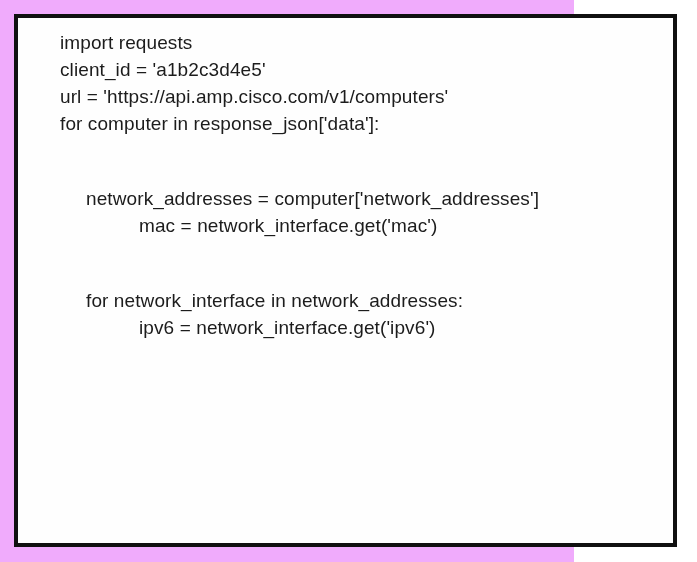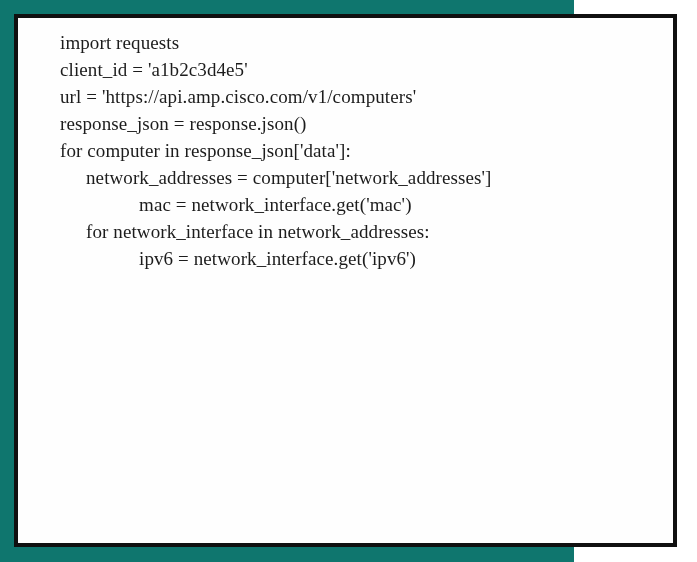--- a/index.html
+++ b/index.html
@@ -7,52 +7,50 @@
     width: 697px;
     height: 562px;
     background: #ffffff;
     font-family: "Liberation Sans", "DejaVu Sans", sans-serif;
     overflow: hidden;
   }
   .page {
     position: relative;
     width: 574px;
     height: 562px;
-    background: #0f766e;
-    font-family: Liberation Serif, serif;
+    background: #f0abfc;
   }
   .code-box {
     position: absolute;
     left: 14px;
     top: 14px;
     width: 663px;
     height: 533px;
     border: 4px solid #101010;
     background: #fefefe;
     padding: 11px 8px 8px 42px;
   }
   .code-line {
     font-size: 19px;
     line-height: 27px;
     color: #1c1c1c;
     white-space: pre;
     letter-spacing: 0.1px;
   }
   .gap { }
-  .ind1 { padding-left: 26px; }
+  .ind1 { padding-left: 26px; margin-top: 48px; }
   .ind2 { padding-left: 79px; }
 </style>
 </head>
 <body>
 
 <div class="page">
   <div class="code-box">
     <div class="code-line">import requests</div>
     <div class="code-line gap">client_id = 'a1b2c3d4e5'</div>
     <div class="code-line gap">url = 'https://api.amp.cisco.com/v1/computers'</div>
-    <div class="code-line gap">response_json = response.json()</div>
     <div class="code-line gap">for computer in response_json['data']:</div>
     <div class="code-line ind1">network_addresses = computer['network_addresses']</div>
     <div class="code-line ind2">mac = network_interface.get('mac')</div>
     <div class="code-line ind1">for network_interface in network_addresses:</div>
     <div class="code-line ind2">ipv6 = network_interface.get('ipv6')</div>
   </div>
 </div>
 
 </body></html>

